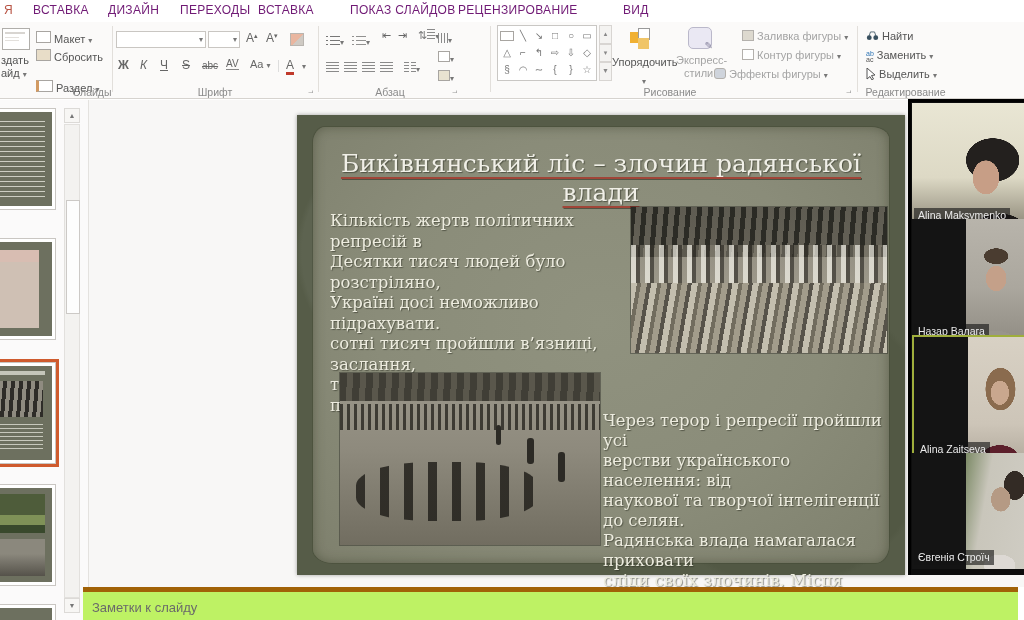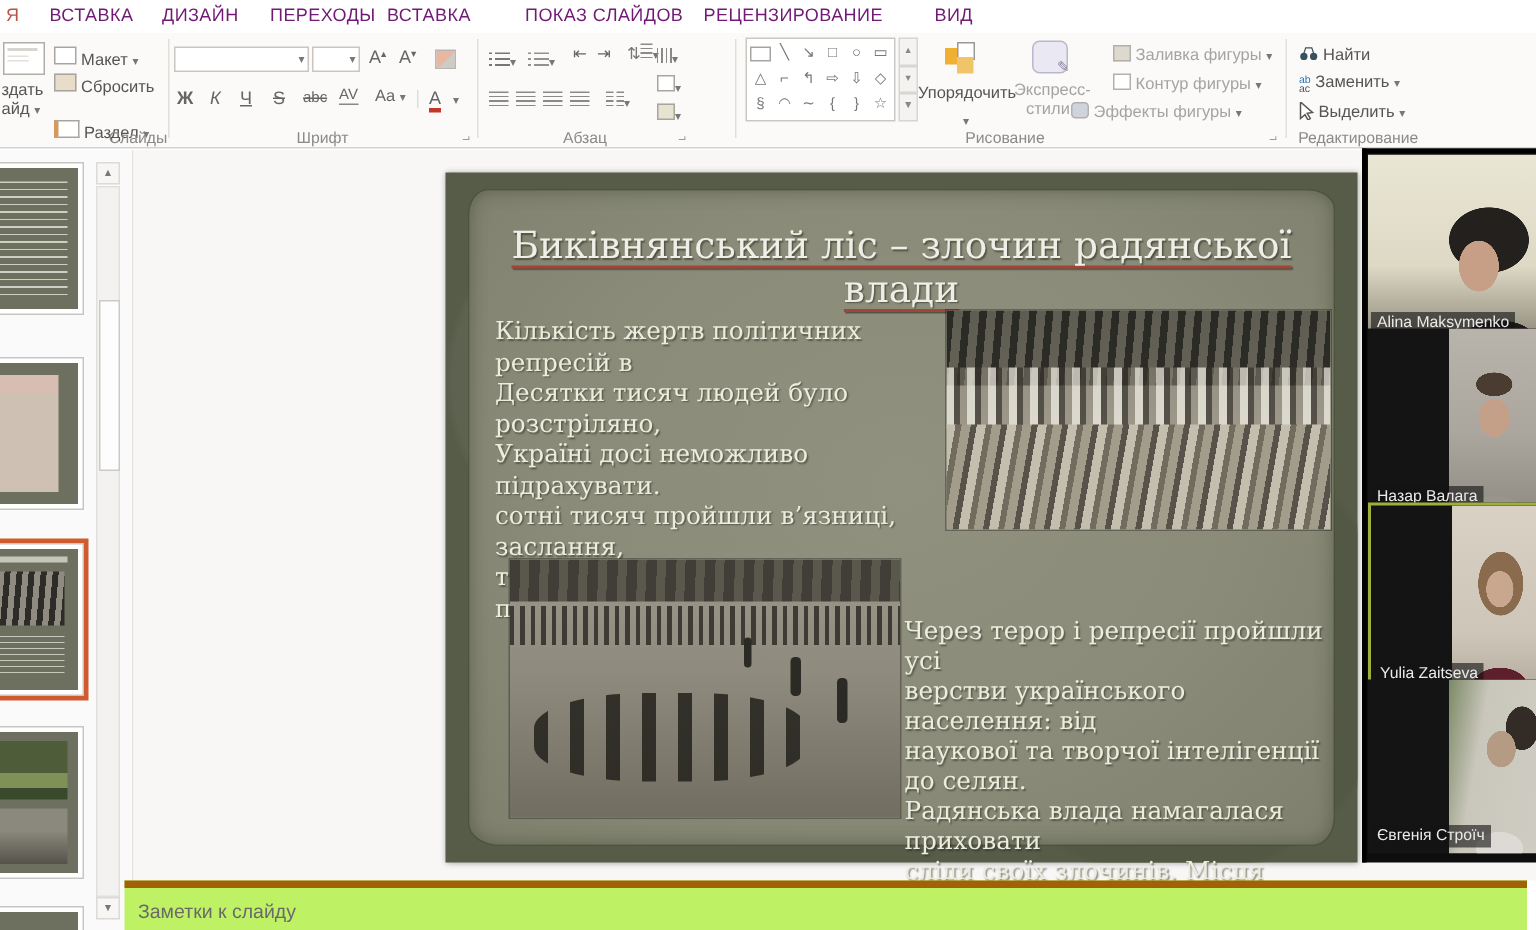--- a/index.html
+++ b/index.html
@@ -98,21 +98,21 @@
 
 <div class="screen">
 
   <div class="tabbar">
     <span class="tab active" style="left:4px">Я</span>
     <span class="tab" style="left:33px">ВСТАВКА</span>
     <span class="tab" style="left:108px">ДИЗАЙН</span>
     <span class="tab" style="left:180px">ПЕРЕХОДЫ</span>
     <span class="tab" style="left:258px">ВСТАВКА</span>
     <span class="tab" style="left:350px">ПОКАЗ СЛАЙДОВ</span>
-    <span class="tab" style="left:469px">РЕЦЕНЗИРОВАНИЕ</span>
+    <span class="tab" style="left:458px">РЕЦЕНЗИРОВАНИЕ</span>
     <span class="tab" style="left:623px">ВИД</span>
   </div>
 
   <div class="ribbon">
 
     <div class="abs" style="left:0;top:2px;width:34px;height:58px;overflow:hidden">
       <div class="abs" style="left:2px;top:4px;width:26px;height:20px;background:#fff;border:1px solid #b0aeaa">
         <div class="abs" style="left:2px;top:3px;width:20px;height:2px;background:#d8d5d1"></div>
         <div class="abs" style="left:2px;top:8px;width:14px;height:1px;background:#e3e0dc"></div>
         <div class="abs" style="left:2px;top:11px;width:14px;height:1px;background:#e3e0dc"></div>
@@ -315,21 +315,21 @@
         radial-gradient(ellipse 20px 13px at 52% 30%,#4a3c30 60%,transparent 61%),
         linear-gradient(180deg,#b8b4ab 0%,#aba79e 55%,#908c83 100%)"></div>
       <span class="nametag">Назар Валага</span>
     </div>
     <div class="tile t-yulia" style="top:233px">
       <div class="feed" style="width:58px;background:
         radial-gradient(ellipse 30px 20px at 55% 97%,#5c1f2b 60%,transparent 61%),
         radial-gradient(ellipse 15px 20px at 55% 45%,#c9a78e 60%,transparent 61%),
         radial-gradient(ellipse 24px 34px at 56% 42%,#8a6b4e 62%,transparent 63%),
         linear-gradient(180deg,#d8d1c4 0%,#cdc5b8 70%,#b3ab9e 100%)"></div>
-      <span class="nametag">Yulia Zaitseva</span>
+      <span class="nametag">Alina Zaitseva</span>
     </div>
     <div class="tile" style="top:351px;height:116px">
       <div class="feed" style="width:58px;background:
         radial-gradient(ellipse 26px 18px at 58% 97%,#ddd9d4 60%,transparent 61%),
         radial-gradient(ellipse 16px 20px at 60% 40%,#b59a84 60%,transparent 61%),
         radial-gradient(ellipse 18px 24px at 84% 28%,#332b25 60%,transparent 61%),
         linear-gradient(100deg,#7c8a66 0%,#c9c6bb 35%,#cfccc3 100%)"></div>
       <span class="nametag">Євгенія Строїч</span>
     </div>
   </div>

